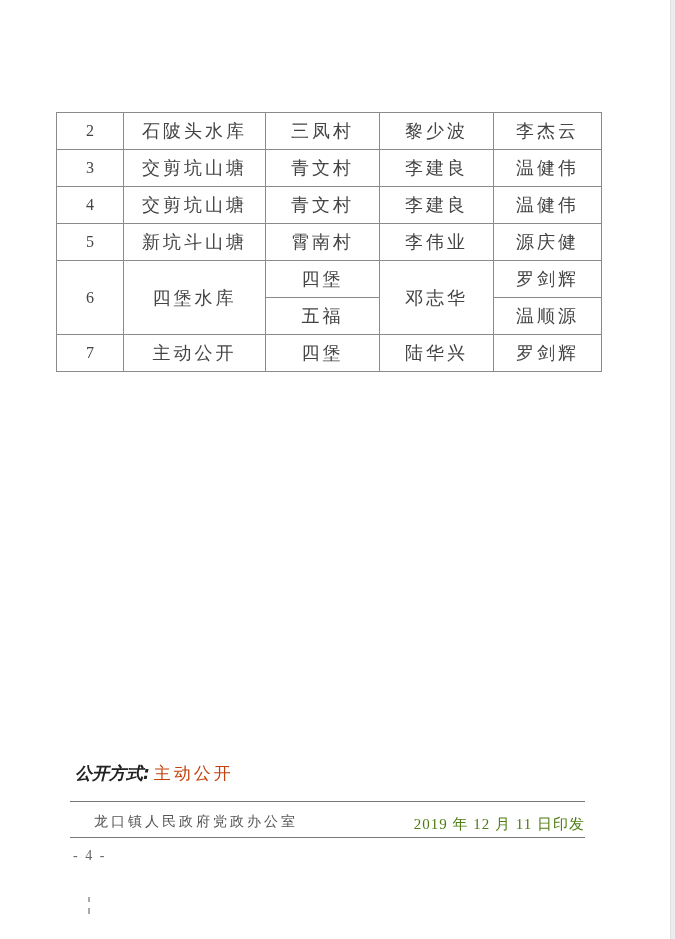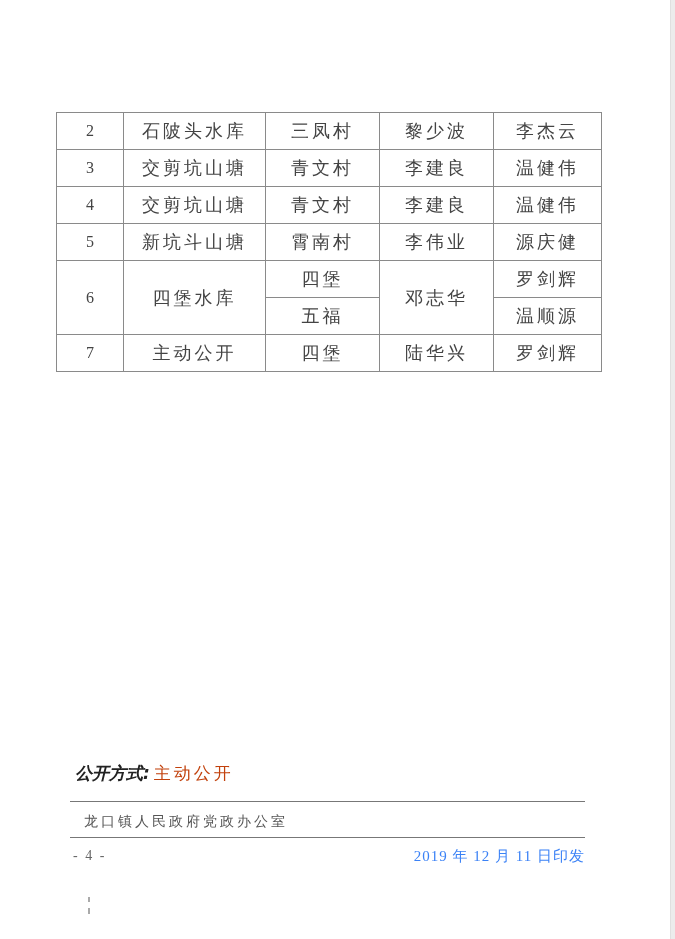--- a/index.html
+++ b/index.html
@@ -28,22 +28,22 @@
     }
     table.duty td.num { font-family: "Liberation Serif", serif; letter-spacing: 0; font-size: 16px; }
     .half td { height: 36px; }
     .disclosure {
       position: absolute; left: 75px; top: 762px;
       font-size: 17px; color: #222;
     }
     .disclosure .lbl { font-family: "DejaVu Sans", sans-serif; font-weight: bold; font-style: italic; }
     .disclosure .val { letter-spacing: 3px; color: #c2410c; margin-left: 4px; }
     .rule { position: absolute; left: 70px; width: 515px; height: 1px; background: #777; }
-    .issuer { position: absolute; left: 84px; top: 813px; font-size: 14px; letter-spacing: 3px; color: #555; }
-    .issue-date { position: absolute; right: 90px; top: 847px; font-size: 15px; color: #3b82f6; letter-spacing: 1px; font-family: "Liberation Serif", serif; }
+    .issuer { position: absolute; left: 94px; top: 813px; font-size: 14px; letter-spacing: 3px; color: #555; }
+    .issue-date { position: absolute; right: 90px; top: 815px; font-size: 15px; color: #4d7c0f; letter-spacing: 1px; font-family: "Liberation Serif", serif; }
     .page-num { position: absolute; left: 73px; top: 848px; font-size: 14px; color: #666; font-family: "Liberation Serif", serif; letter-spacing: 2px; }
     .speck { position: absolute; width: 2px; background: #aaa; }
   </style>
 </head>
 <body>
 
 <div class="right-strip"></div>
 
 <table class="duty">
   <colgroup>

